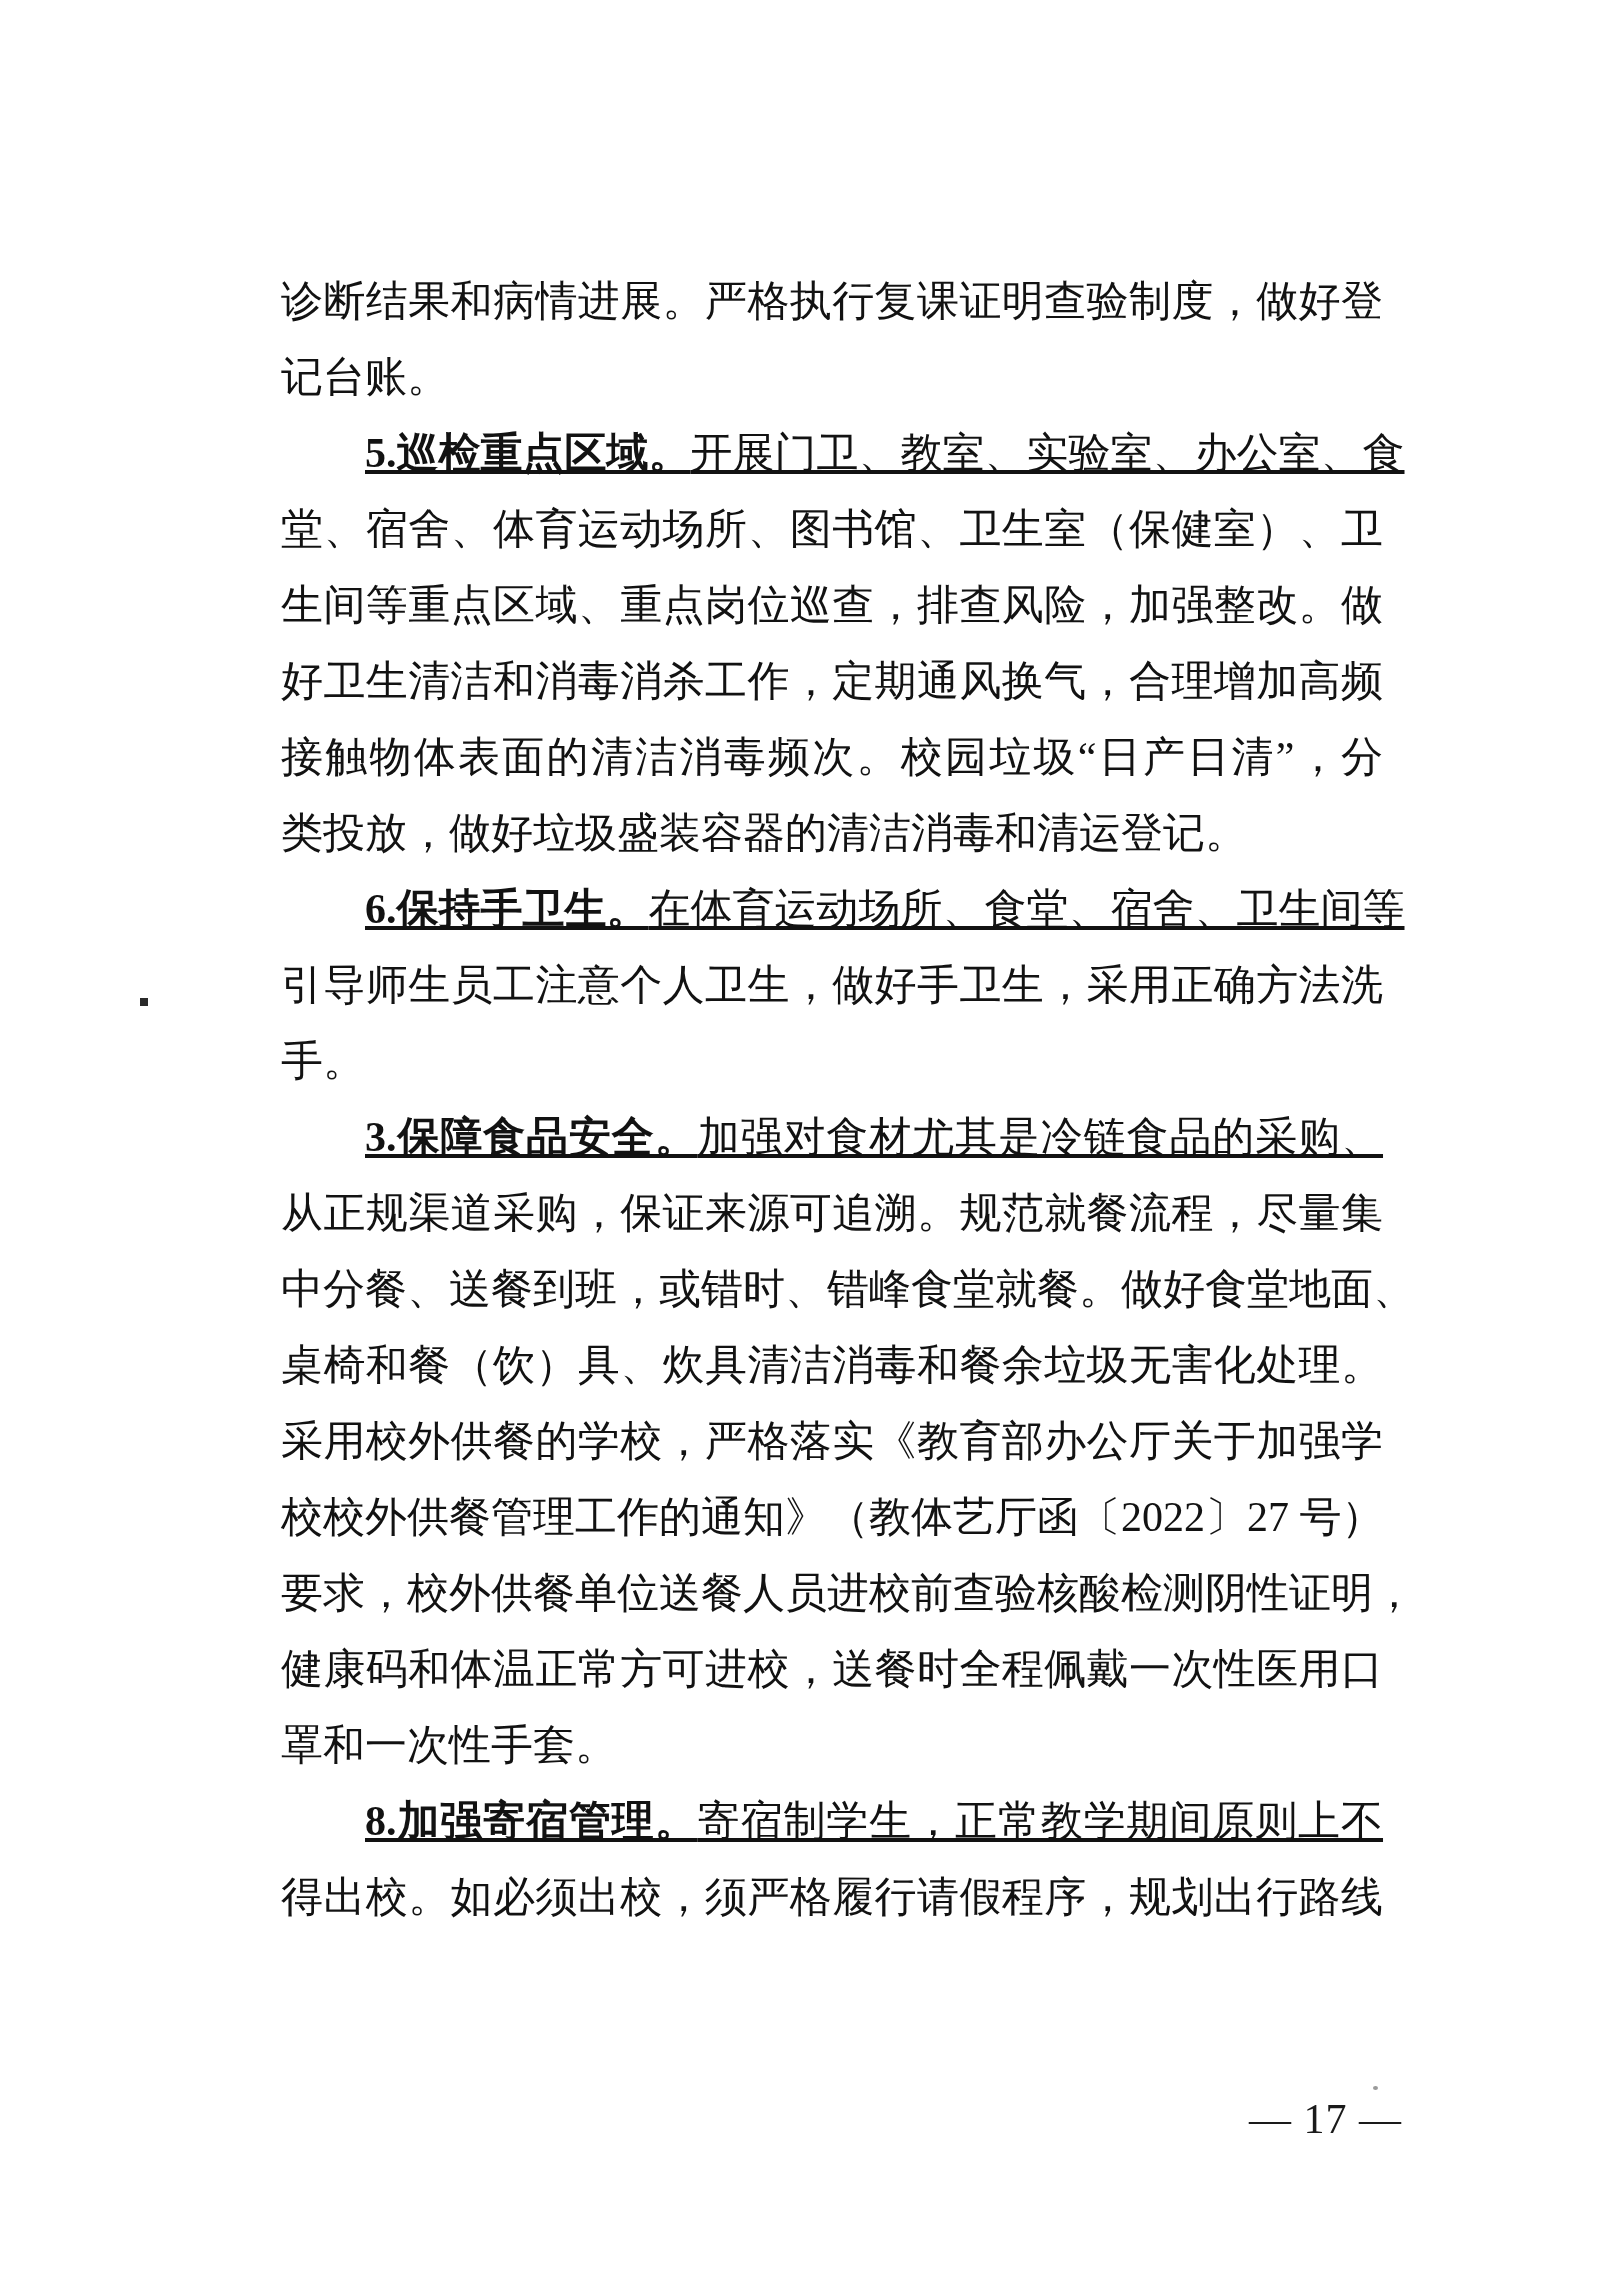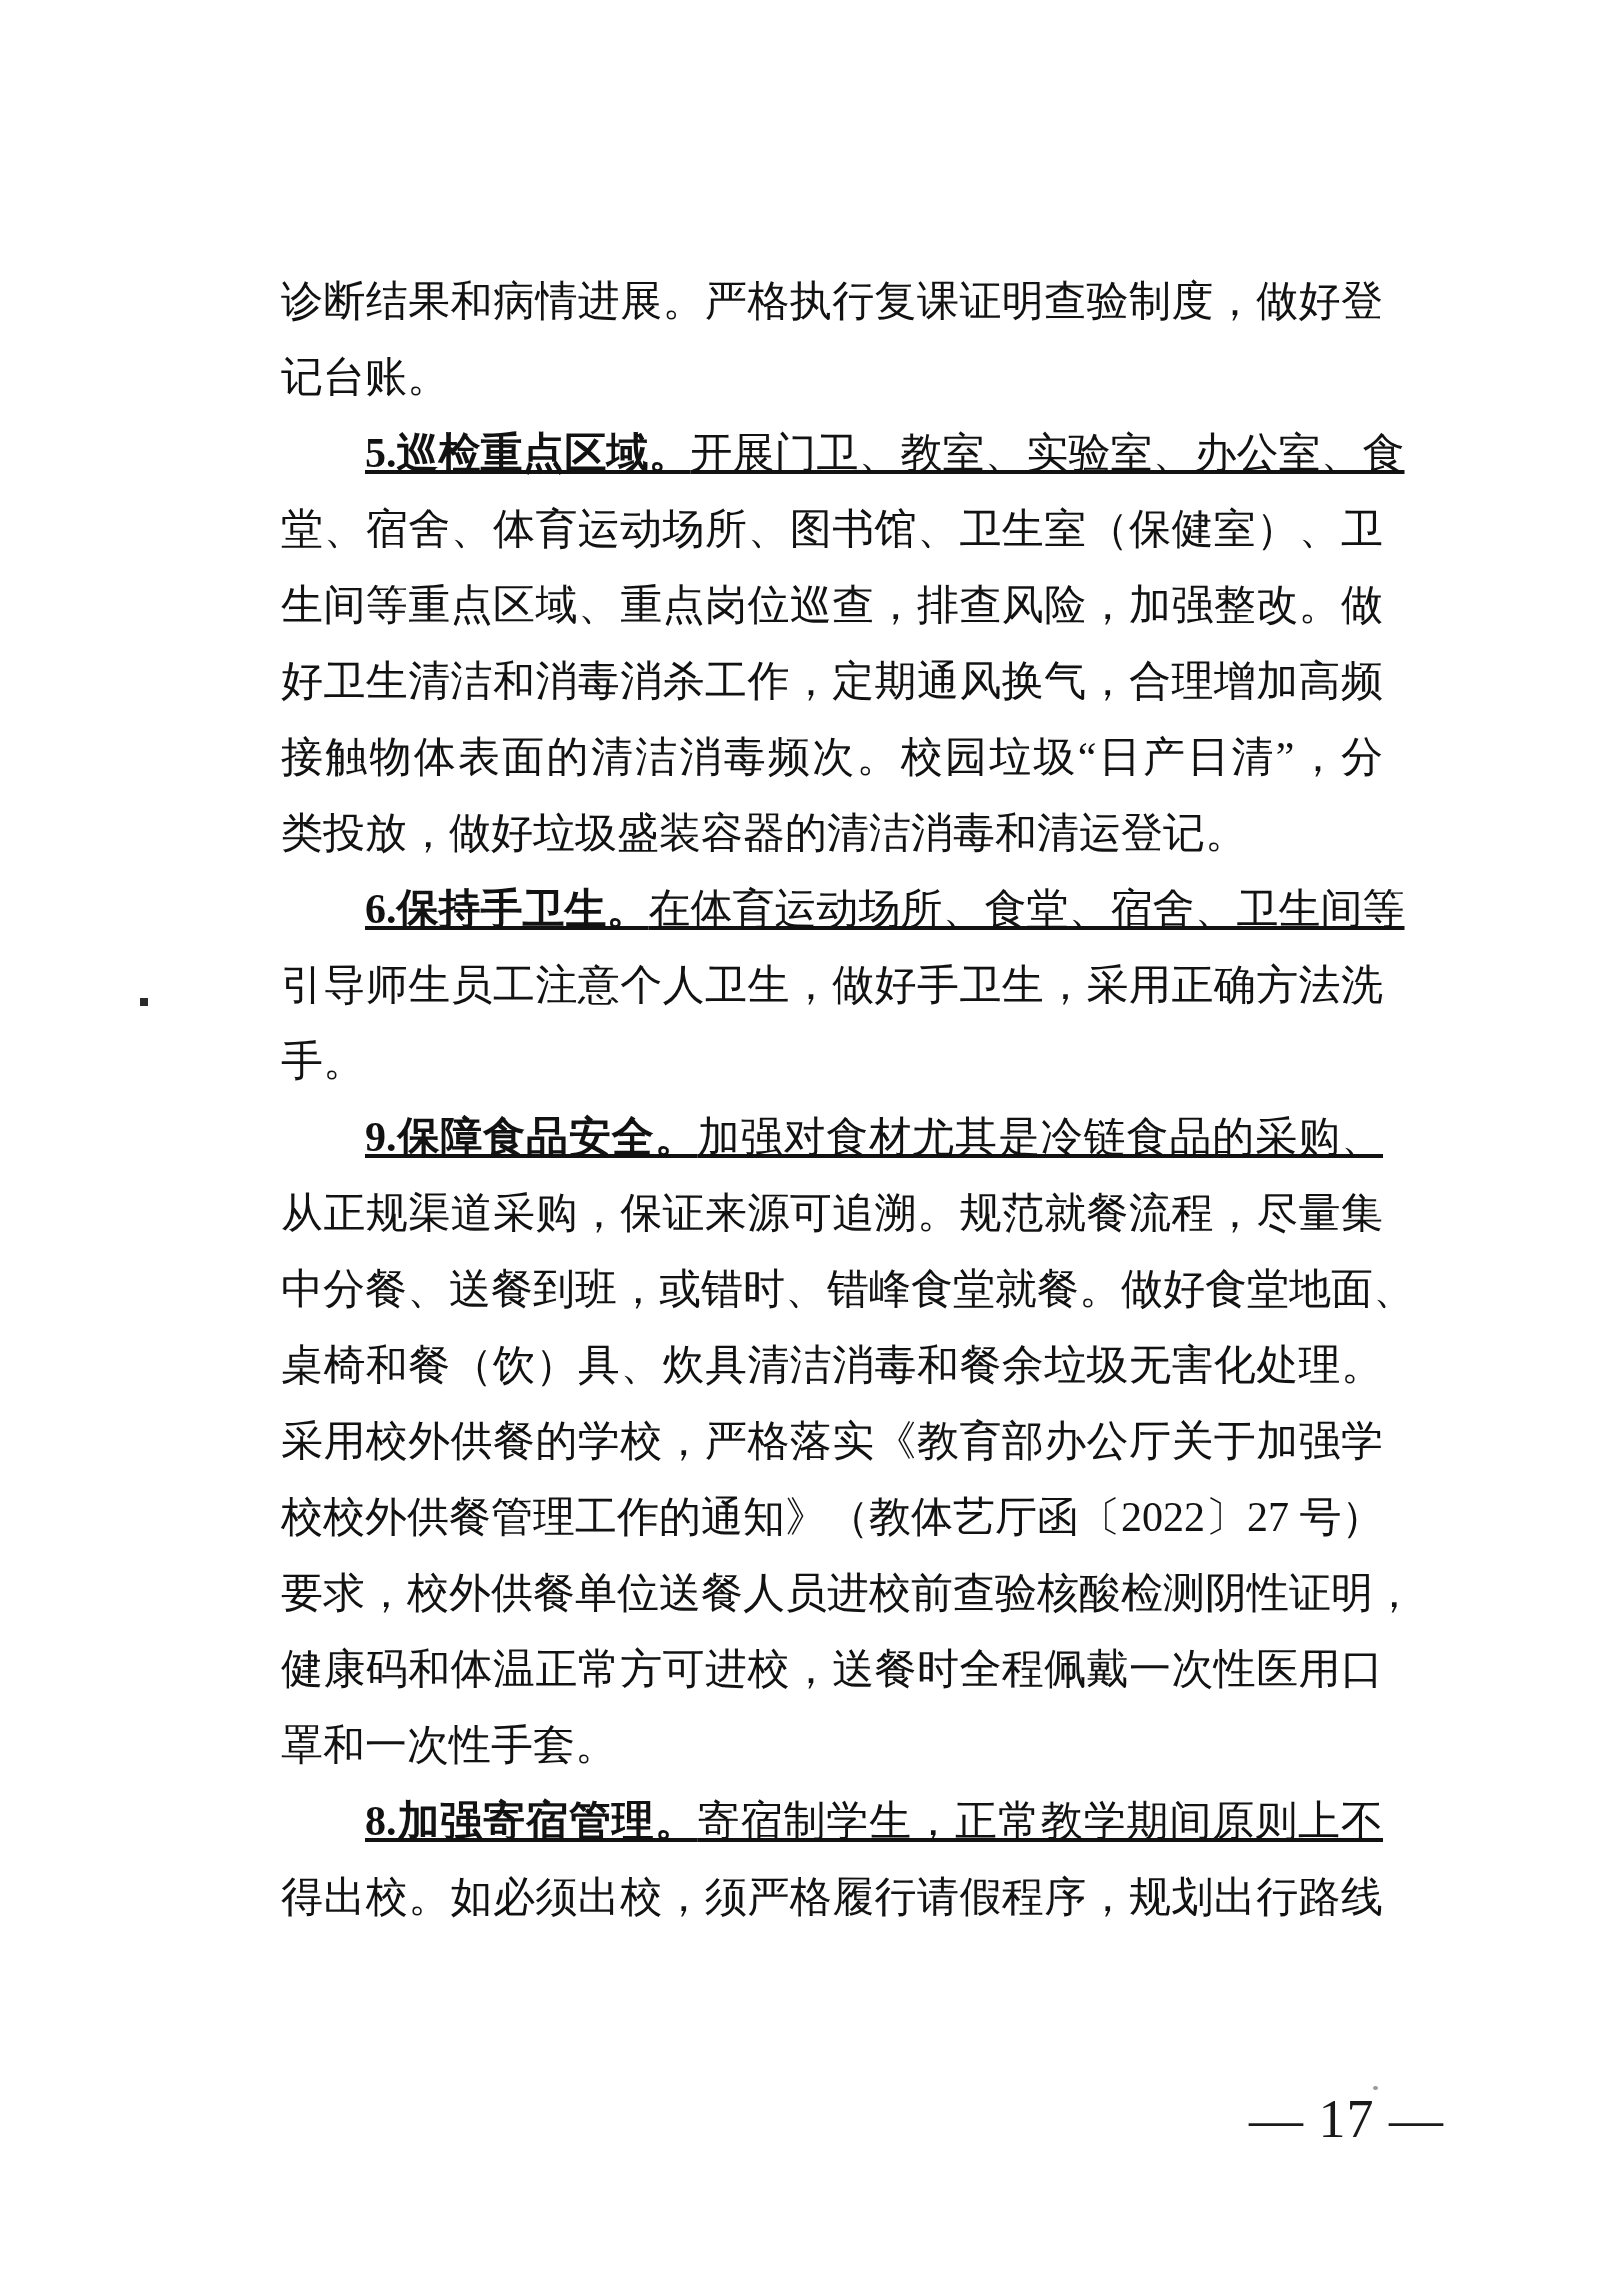--- a/index.html
+++ b/index.html
@@ -17,21 +17,21 @@
     height:76px;line-height:76px;font-size:42px;
     text-align:justify;text-align-last:justify;
     white-space:nowrap;
     box-sizing:content-box;
   }
   .line.end{text-align-last:left;}
   .line.indent{padding-left:84px;text-decoration:underline;}
   .lead{font-weight:700;}
   .pagenum{
     position:absolute;left:1233px;top:2098px;
-    font-size:54px;line-height:42px;color:#1a1a1a;
+    font-size:42px;line-height:42px;color:#1a1a1a;
     letter-spacing:1px;white-space:nowrap;
   }
   .speck1{position:absolute;left:124px;top:998px;width:7.8px;height:7.8px;background:#2a2a2a;}
   .speck2{position:absolute;left:1357px;top:2086px;width:4.9px;height:3.9px;background:#9a9a9a;border-radius:50%;}
 </style>
 </head>
 <body>
 
 <div class="page">
   <div class="textblock">
@@ -39,21 +39,21 @@
     <div class="line end"><span class="lead"></span><span>记台账。</span></div>
     <div class="line indent"><span class="lead">5.巡检重点区域。</span><span>开展门卫、教室、实验室、办公室、食</span></div>
     <div class="line"><span class="lead"></span><span>堂、宿舍、体育运动场所、图书馆、卫生室（保健室）、卫</span></div>
     <div class="line"><span class="lead"></span><span>生间等重点区域、重点岗位巡查，排查风险，加强整改。做</span></div>
     <div class="line"><span class="lead"></span><span>好卫生清洁和消毒消杀工作，定期通风换气，合理增加高频</span></div>
     <div class="line"><span class="lead"></span><span>接触物体表面的清洁消毒频次。校园垃圾“日产日清”，分</span></div>
     <div class="line end"><span class="lead"></span><span>类投放，做好垃圾盛装容器的清洁消毒和清运登记。</span></div>
     <div class="line indent"><span class="lead">6.保持手卫生。</span><span>在体育运动场所、食堂、宿舍、卫生间等</span></div>
     <div class="line"><span class="lead"></span><span>引导师生员工注意个人卫生，做好手卫生，采用正确方法洗</span></div>
     <div class="line end"><span class="lead"></span><span>手。</span></div>
-    <div class="line indent"><span class="lead">9.保障食品安全。</span><span>加强对食材尤其是冷链食品的采购、</span></div>
+    <div class="line indent"><span class="lead">3.保障食品安全。</span><span>加强对食材尤其是冷链食品的采购、</span></div>
     <div class="line"><span class="lead"></span><span>从正规渠道采购，保证来源可追溯。规范就餐流程，尽量集</span></div>
     <div class="line"><span class="lead"></span><span>中分餐、送餐到班，或错时、错峰食堂就餐。做好食堂地面、</span></div>
     <div class="line"><span class="lead"></span><span>桌椅和餐（饮）具、炊具清洁消毒和餐余垃圾无害化处理。</span></div>
     <div class="line"><span class="lead"></span><span>采用校外供餐的学校，严格落实《教育部办公厅关于加强学</span></div>
     <div class="line"><span class="lead"></span><span>校校外供餐管理工作的通知》（教体艺厅函〔2022〕27 号）</span></div>
     <div class="line"><span class="lead"></span><span>要求，校外供餐单位送餐人员进校前查验核酸检测阴性证明，</span></div>
     <div class="line"><span class="lead"></span><span>健康码和体温正常方可进校，送餐时全程佩戴一次性医用口</span></div>
     <div class="line end"><span class="lead"></span><span>罩和一次性手套。</span></div>
     <div class="line indent"><span class="lead">8.加强寄宿管理。</span><span>寄宿制学生，正常教学期间原则上不</span></div>
     <div class="line"><span class="lead"></span><span>得出校。如必须出校，须严格履行请假程序，规划出行路线</span></div>

